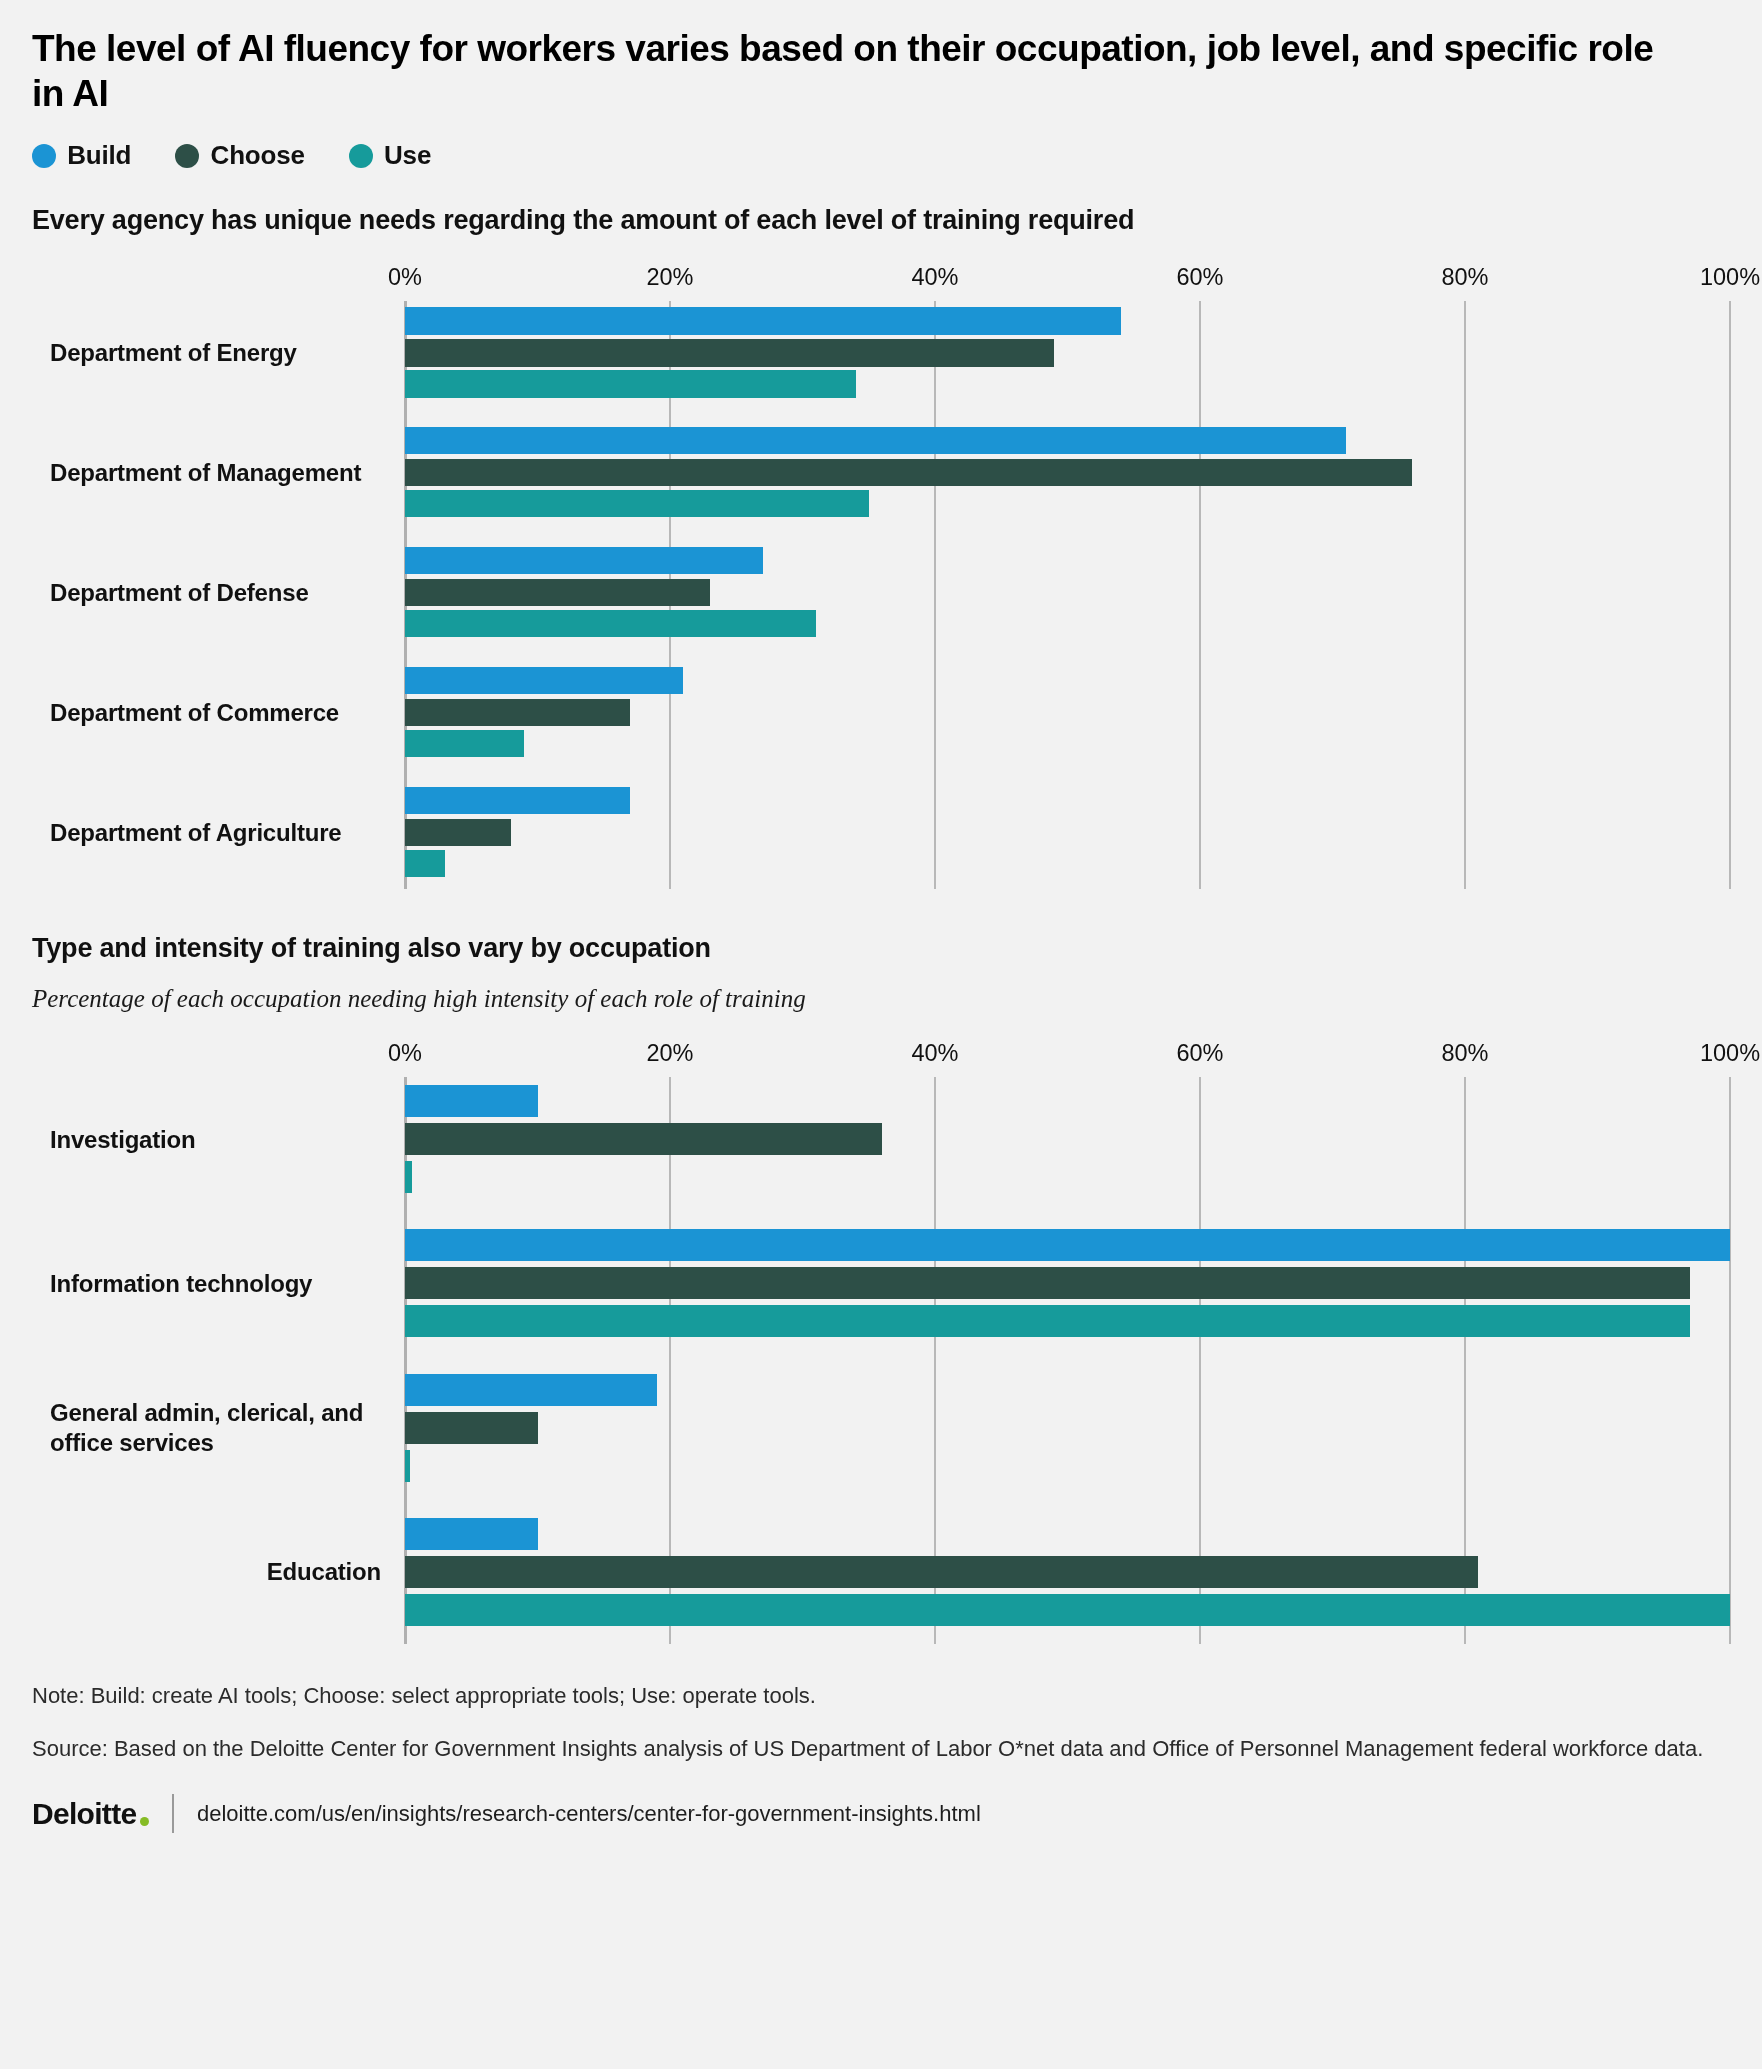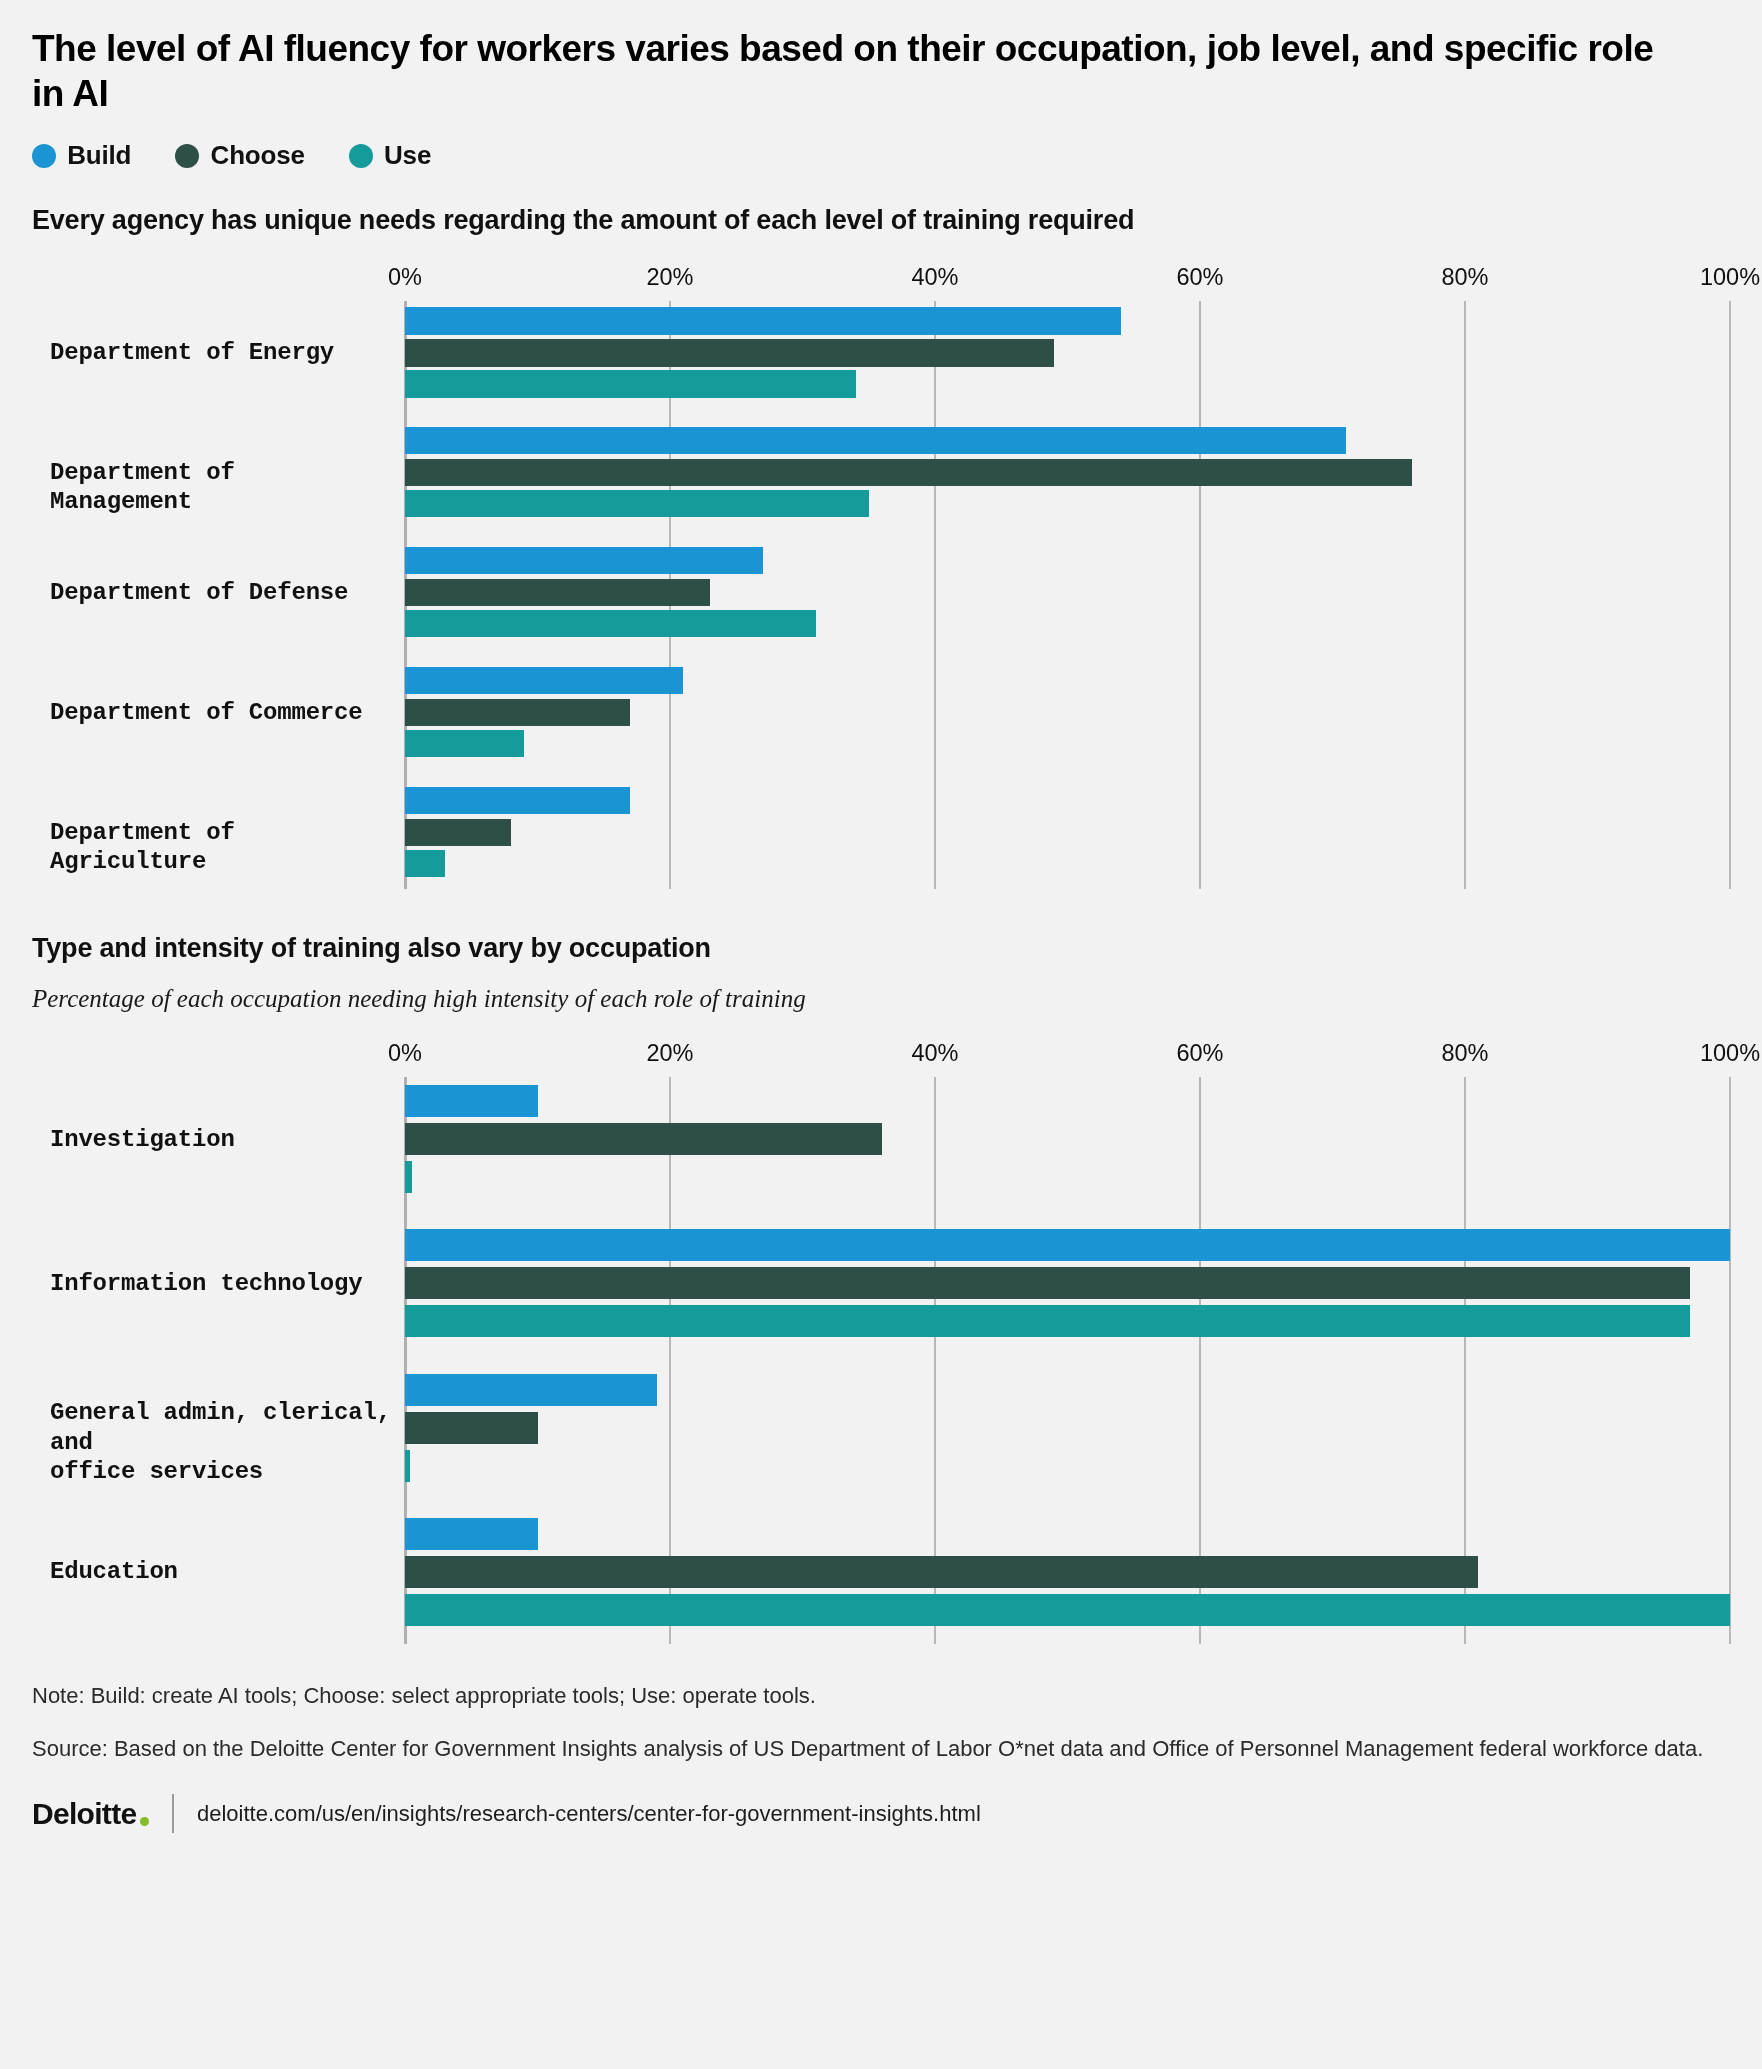--- a/index.html
+++ b/index.html
@@ -92,21 +92,20 @@
 
   .cat-label {
     position: absolute;
     right: 24px;
     font-size: 24px;
     font-weight: bold;
     letter-spacing: -0.2px;
     text-align: left;
     line-height: 1.22;
     color: #111;
-    font-family: Liberation Mono, monospace;
   }
   .cat-label span { display: block; }
 
   .notes { margin-top: 36px; }
   .note-line {
     font-size: 22px;
     color: #2b2b2b;
     line-height: 1.45;
     margin-bottom: 21px;
     max-width: 1693px;
@@ -267,21 +266,21 @@
           <div class="cat-label" style="top: 85px; left: 18px; right: 24px;">
             <span>Investigation</span>
           </div>
           <div class="cat-label" style="top: 229px; left: 18px; right: 24px;">
             <span>Information technology</span>
           </div>
           <div class="cat-label" style="top: 358px; left: 18px; right: 12px;">
             <span>General admin, clerical, and</span>
             <span>office services</span>
           </div>
-          <div class="cat-label" style="top: 517px; left: 18px; right: 24px;">
+          <div class="cat-label" style="top: 517px; left: 18px; right: 24px; text-align: right;">
             <span>Education</span>
           </div>
         </div>
       <div class="plot-col">
         <div class="axis-labels">
             <div class="axis-tick-label" style="left: 0%;">0%</div>
             <div class="axis-tick-label" style="left: 20%;">20%</div>
             <div class="axis-tick-label" style="left: 40%;">40%</div>
             <div class="axis-tick-label" style="left: 60%;">60%</div>
             <div class="axis-tick-label" style="left: 80%;">80%</div>

